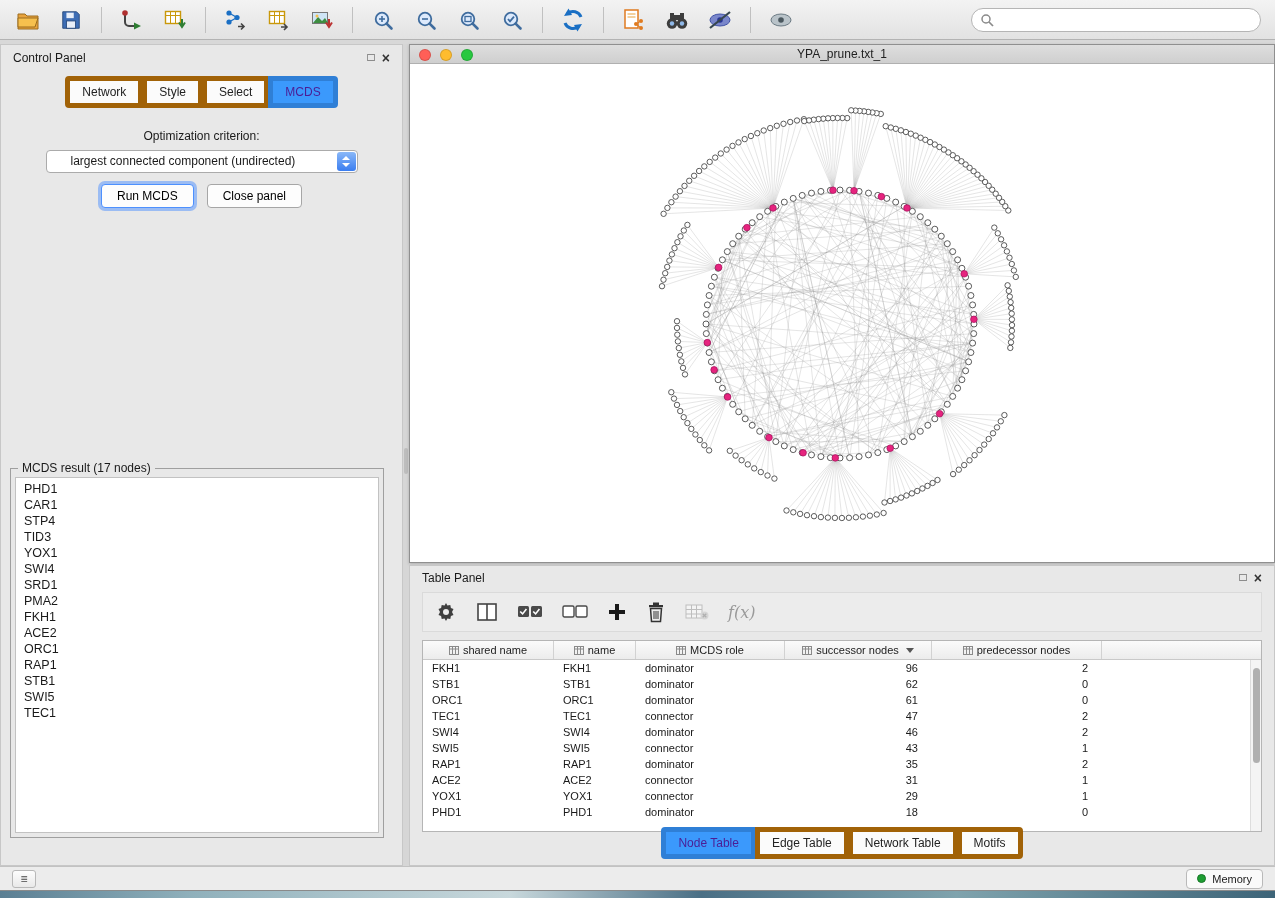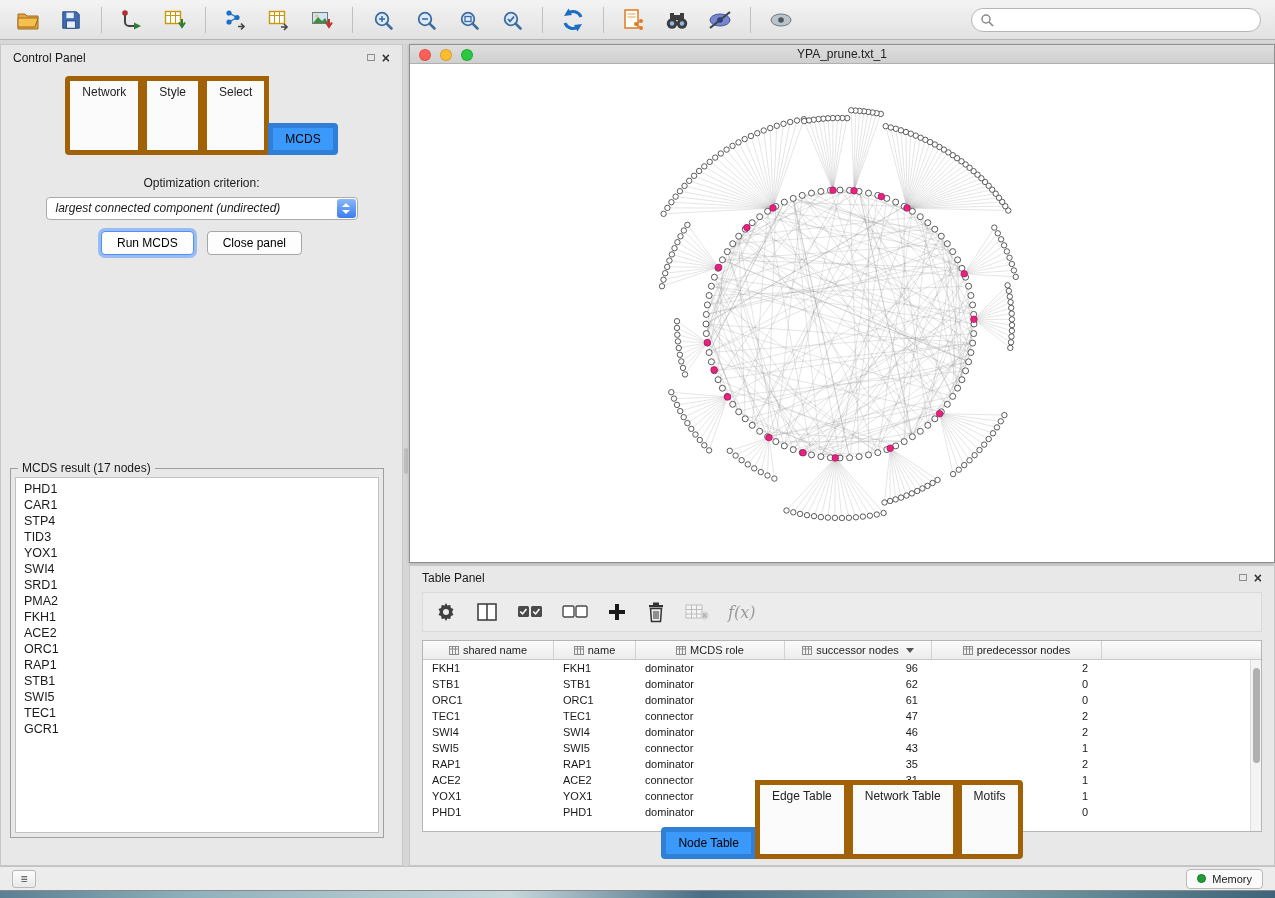--- a/index.html
+++ b/index.html
@@ -33,27 +33,27 @@
   .win-btns { margin-left:auto; display:flex; gap:7px; }
   .win-btn { font-size:12px; color:#333; cursor:default; line-height:1; }
   .win-btn.close { font-weight:bold; font-size:14px; }
   .cp-tabs { display:flex; justify-content:center; margin-top:5px; }
   .cp-tab, .tp-tab {
     font-size:12px; padding:4px 12px; background:#fbfbfb; border:5px solid #a16207;
     margin-left:-1px; cursor:default; color:#222;
   }
   .cp-tab:first-child, .tp-tab:first-child { border-radius:4px 0 0 4px; margin-left:0; }
   .cp-tab:last-child, .tp-tab:last-child { border-radius:0 4px 4px 0; }
-  .cp-tab.active, .tp-tab.active { background:#3b99fc; color:#000000; border-color:#2f7fd6;margin-top:47px; }
+  .cp-tab.active, .tp-tab.active { background:#3b99fc; color:#4c1d95; border-color:#2f7fd6; }
   .opt-label { text-align:center; margin-top:21px; font-size:12px; }
   .cp-select {
     width:312px; height:23px; background:#fff; border:1px solid #ababab; border-radius:4px;
     position:relative; margin:7px auto 0;
   }
-  .cp-select-text { line-height:21px; padding-left:9px; font-size:12px; white-space:nowrap; overflow:hidden;font-style:italic; }
+  .cp-select-text { line-height:21px; padding-left:24px; font-size:12px; white-space:nowrap; overflow:hidden; }
   .cp-stepper {
     position:absolute; right:1px; top:1px; bottom:1px; width:19px;
     background:linear-gradient(#8ab8f8,#3a7df0); border-radius:3px;
     display:flex; flex-direction:column; align-items:center; justify-content:center; gap:3px;
   }
   .tri-up { width:0;height:0;border-left:4px solid transparent;border-right:4px solid transparent;border-bottom:4px solid #fff; }
   .tri-dn { width:0;height:0;border-left:4px solid transparent;border-right:4px solid transparent;border-top:4px solid #fff; }
   .cp-btn-row { display:flex; justify-content:center; gap:13px; margin-top:11px; }
   .cp-btn { font-size:12px; padding:4px 15px; background:#fdfdfd; border:1px solid #a6a6a6; border-radius:4px; cursor:default; }
   .cp-btn.focused { border-color:#4d90fe; box-shadow:0 0 0 3px rgba(77,144,254,.5); }
@@ -328,21 +328,20 @@
         <div class="mcds-item">SWI4</div>
         <div class="mcds-item">SRD1</div>
         <div class="mcds-item">PMA2</div>
         <div class="mcds-item">FKH1</div>
         <div class="mcds-item">ACE2</div>
         <div class="mcds-item">ORC1</div>
         <div class="mcds-item">RAP1</div>
         <div class="mcds-item">STB1</div>
         <div class="mcds-item">SWI5</div>
         <div class="mcds-item">TEC1</div>
-        <div class="mcds-item">GCR1</div>
       </div>
   </div>
 </div>
 
 <div class="v-splitter">
     <div class="handle"></div>
   </div>
 
 <div class="net-window">
   <div class="net-titlebar">

